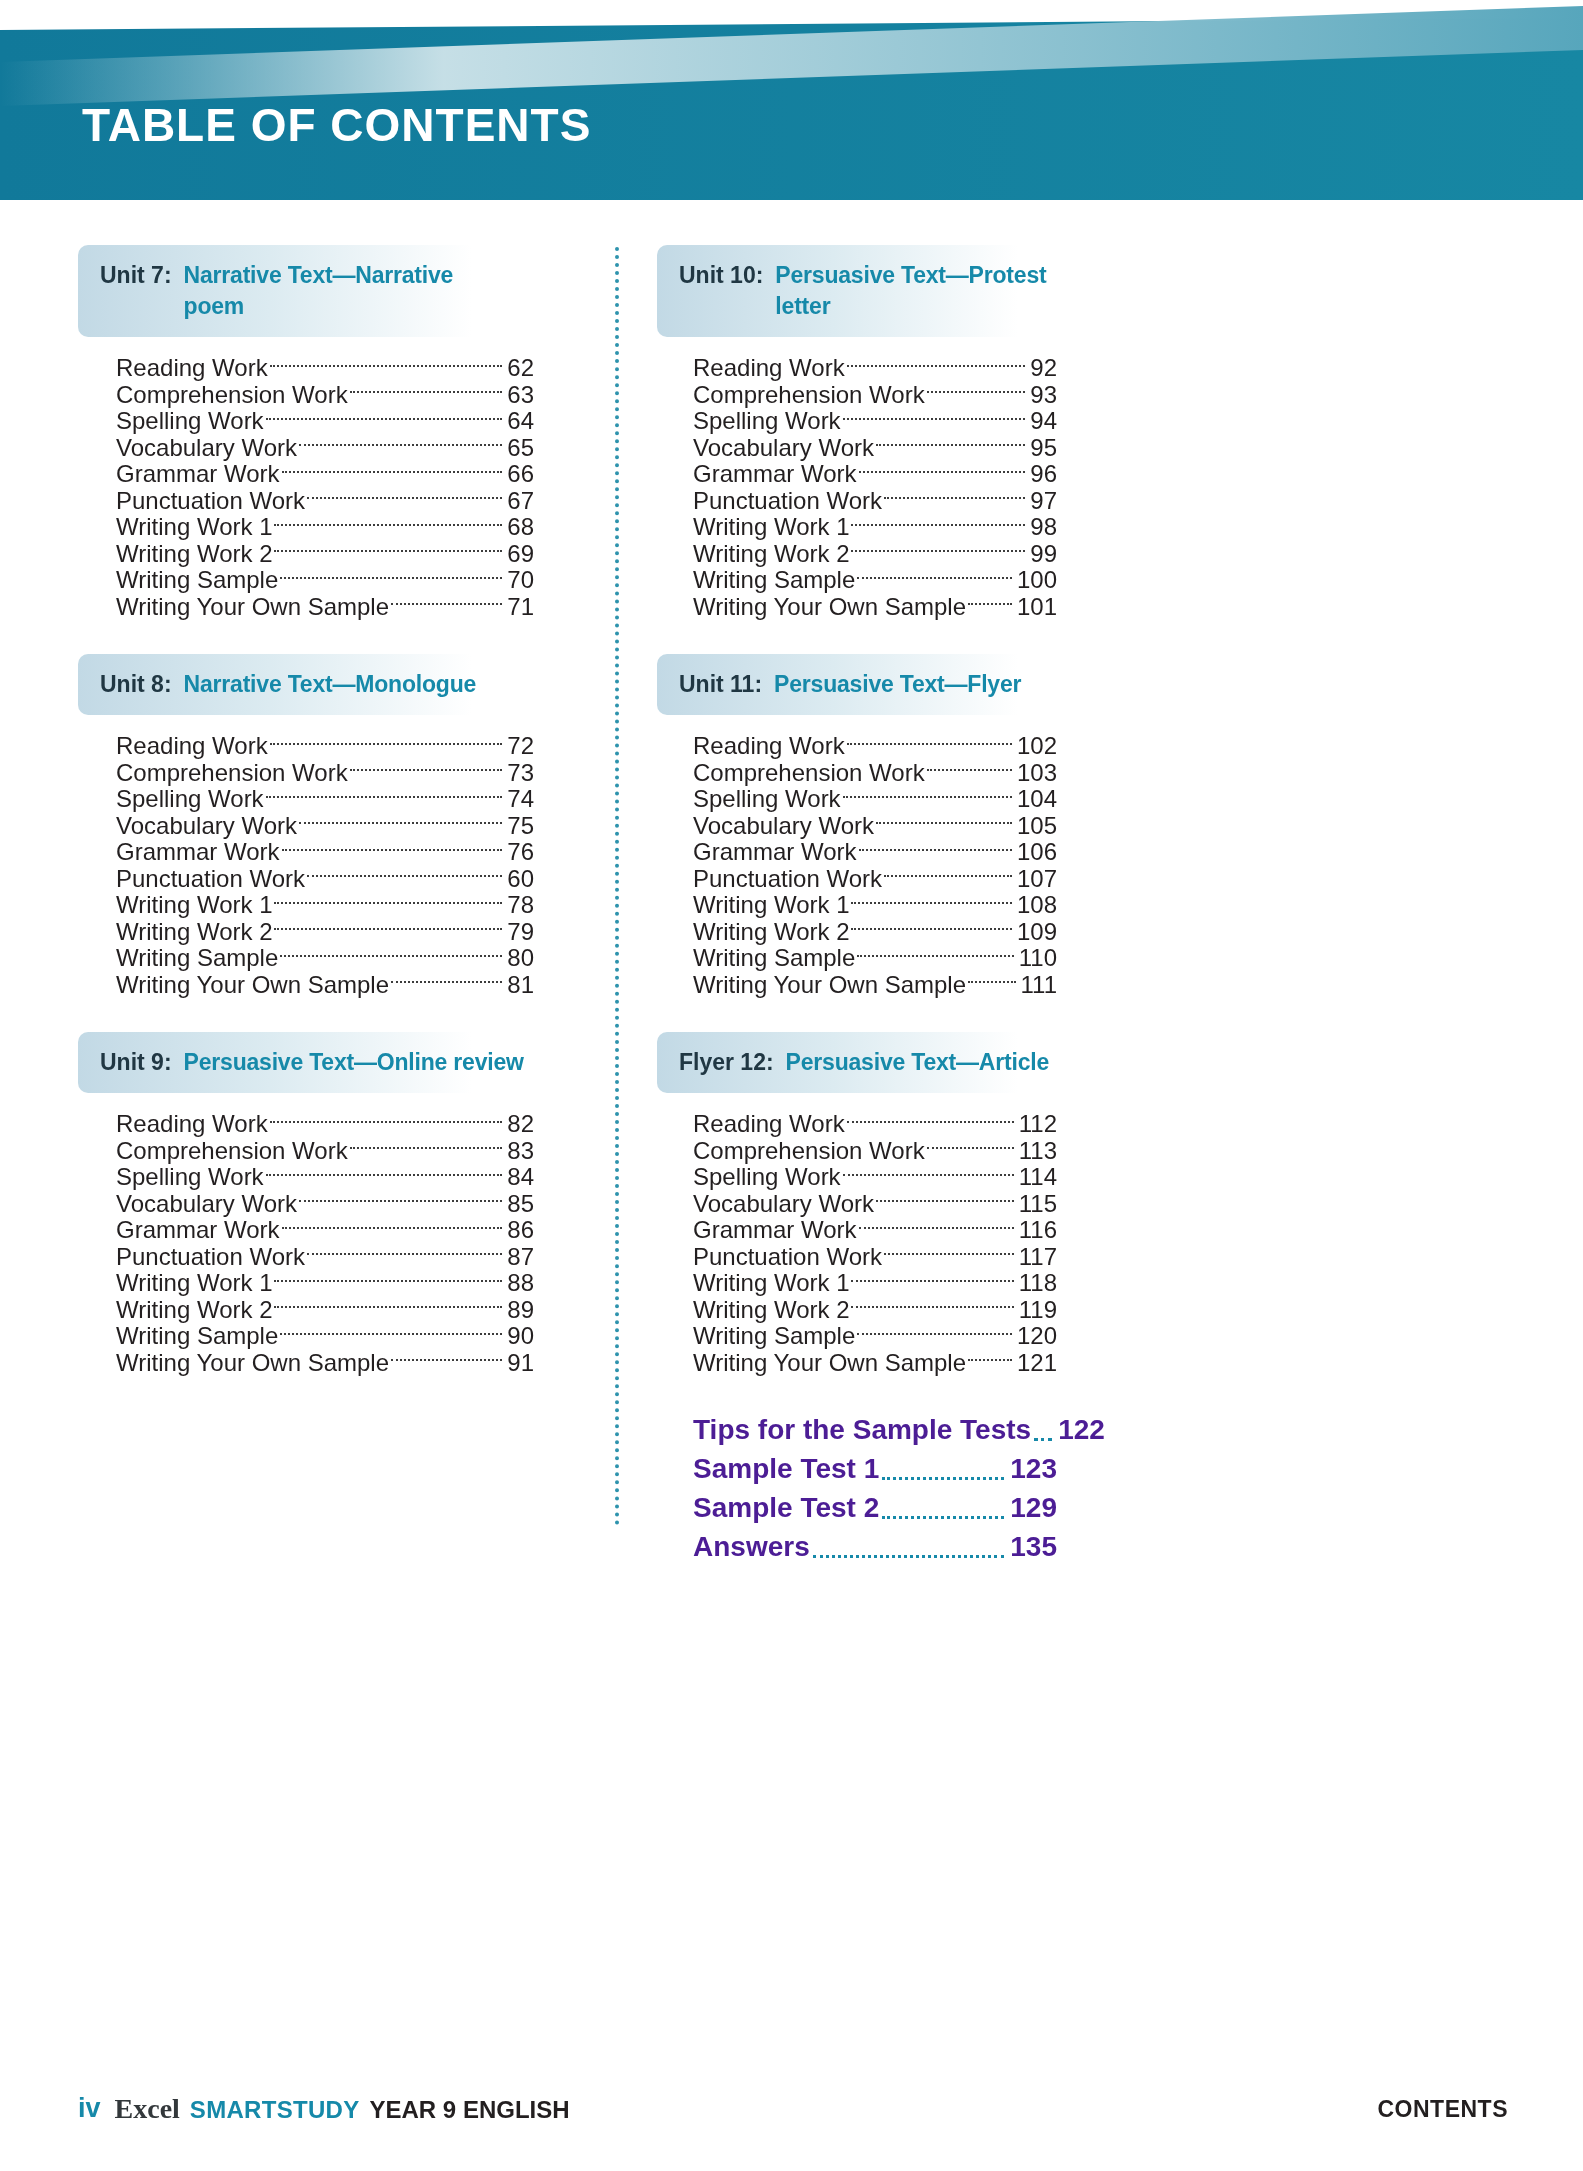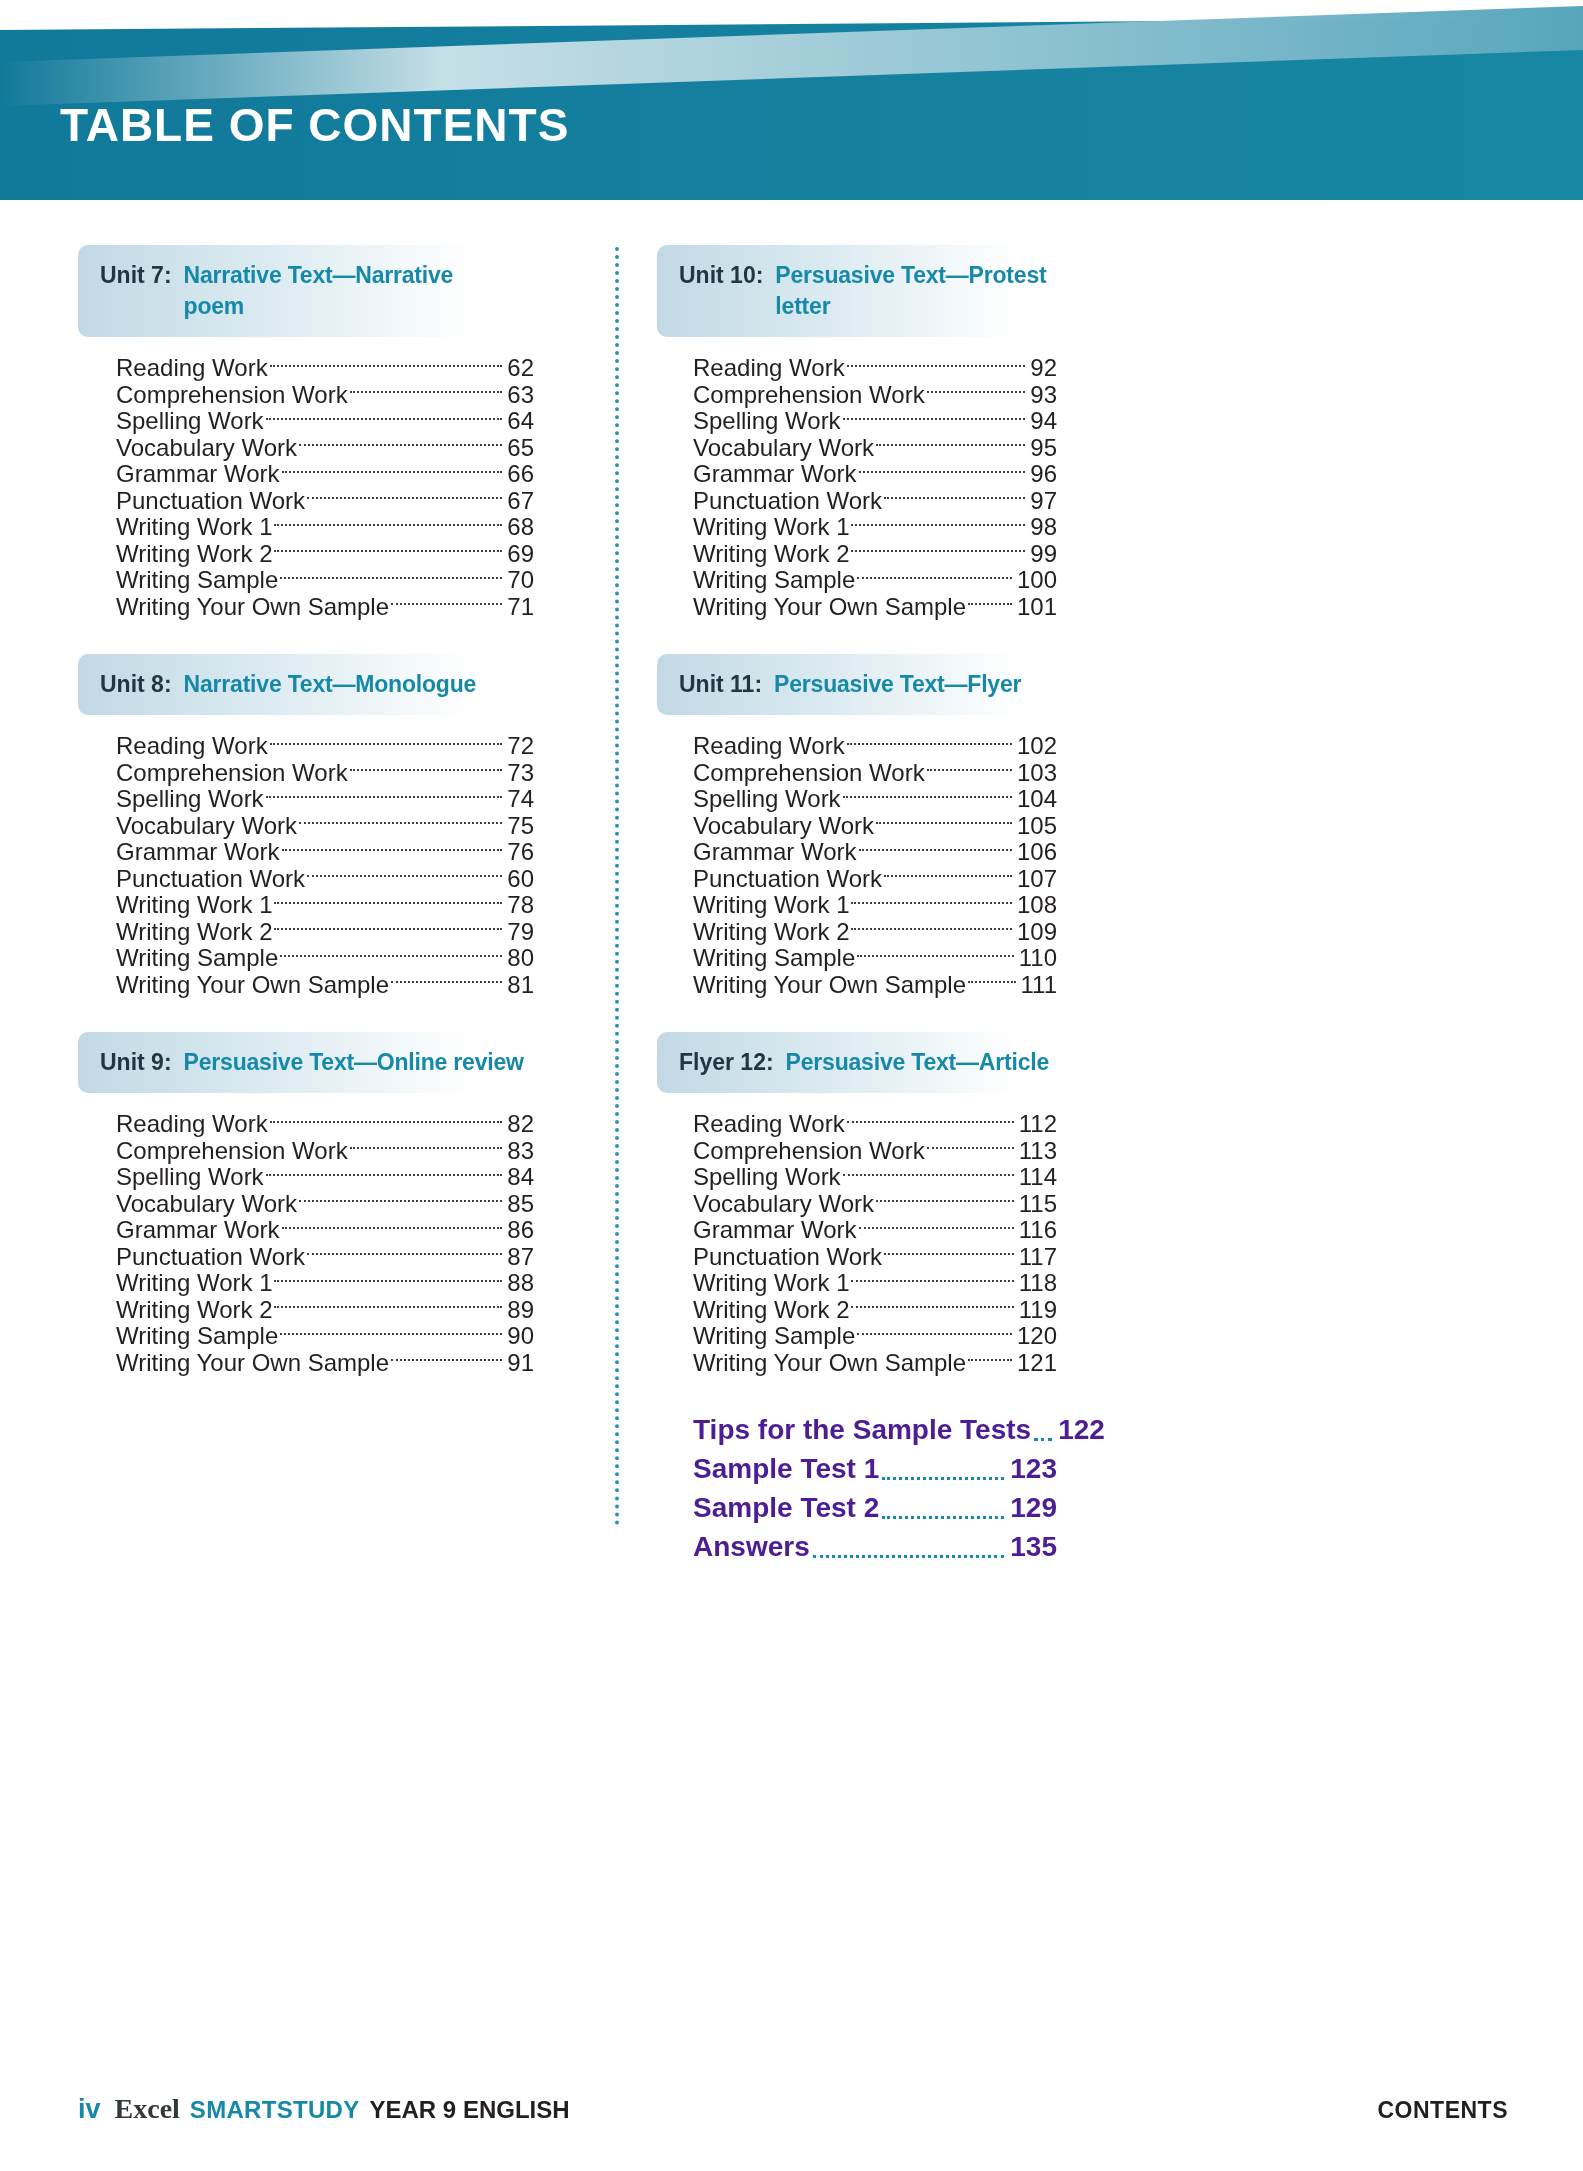--- a/index.html
+++ b/index.html
@@ -10,21 +10,21 @@
     font-family: "Liberation Sans", sans-serif;
     color: #231f20;
     overflow: hidden;
   }
   .page { position: relative; width: 100%; height: 100%; display: flex; flex-direction: column; }
 
   
   .banner { position: relative; height: 200px; flex: none; }
   .banner svg { position: absolute; left: 0; top: 0; width: 100%; height: 100%; display: block; }
   .banner h1 {
-    position: absolute; left: 60px; top: 98px; margin: 0;
+    position: absolute; left: 82px; top: 98px; margin: 0;
     font-size: 46px; font-weight: 700; letter-spacing: 1px; color: #ffffff;
   }
 
   
   .toc { display: flex; margin: 45px 0 0 78px; flex: none; }
   .col-left  { width: 480px; flex: none; }
   .divider   { flex: none; border-left: 4px dotted #2e93ad; margin: 2px 38px 40px 57px; }
   .col-right { width: 440px; flex: none; }
 
   .unit { margin-bottom: 34px; }
@@ -57,21 +57,21 @@
   }
   .extra .dots { border-bottom: 3.4px dotted #1689a9; margin: 0 6px 8px 3px; }
   .extra-label, .extra-page { white-space: nowrap; }
 
   
   .footer {
     margin-top: auto; flex: none;
     display: flex; align-items: baseline;
     padding: 0 75px 46px 78px;
   }
-  .footer-left { display: flex; align-items: center; gap: 14px; }
+  .footer-left { display: flex; align-items: flex-start; gap: 14px; }
   .f-page  { color: #1689a9; font-size: 27px; font-weight: 700; }
   .f-excel { font-family: "Liberation Serif", serif; font-weight: 700; font-size: 28px; color: #33383b; }
   .f-brand { display: flex; align-items: baseline; gap: 10px; }
   .f-smart  { color: #1689a9; font-weight: 700; font-size: 24px; letter-spacing: 0.3px; }
   .f-course { color: #231f20; font-weight: 700; font-size: 24px; }
   .f-right  { margin-left: auto; font-weight: 700; font-size: 23px; letter-spacing: 0.5px; color: #231f20; }
 </style>
 </head>
 <body>
 

